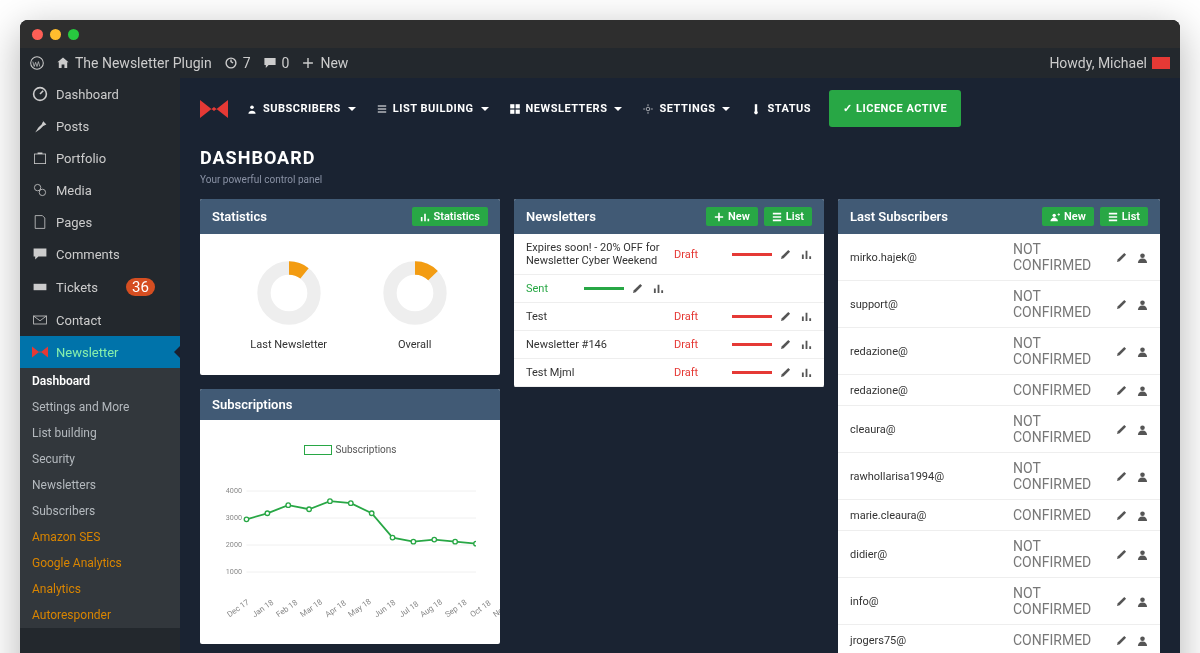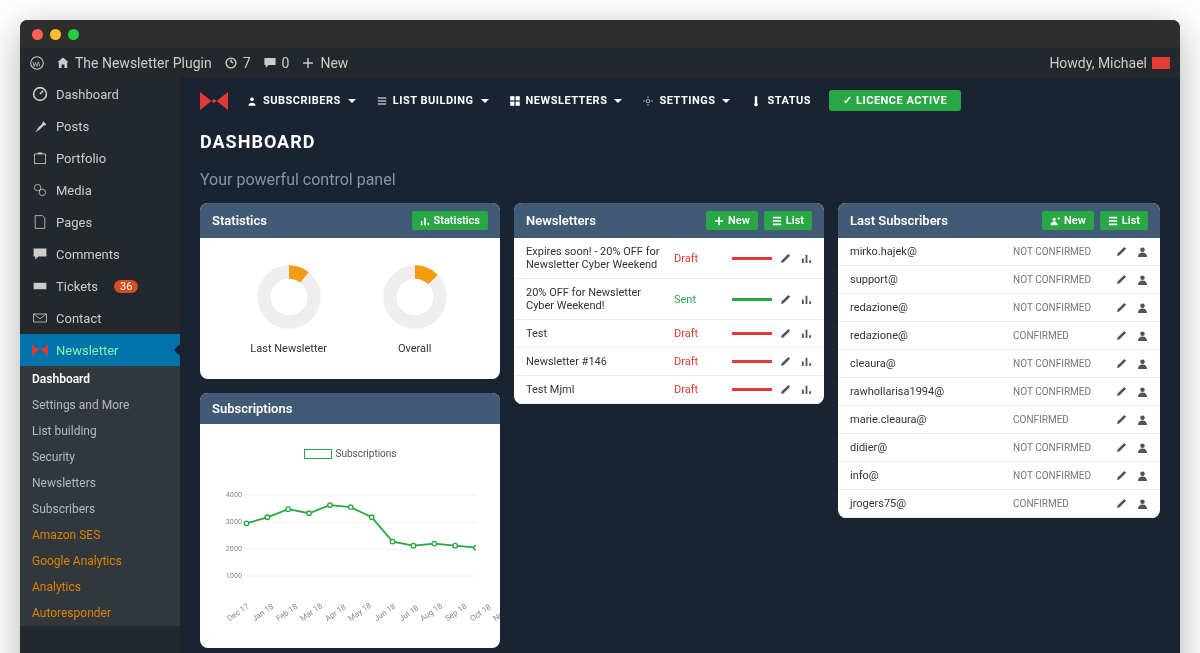--- a/index.html
+++ b/index.html
@@ -11,39 +11,39 @@
 .wpbar{background:#23282d;color:#ccc;height:30px;display:flex;align-items:center;padding:0 10px;font-size:14px;justify-content:space-between}
 .wpbar-l,.wpbar-r{display:flex;align-items:center;gap:12px}
 .wpbar-item{display:flex;align-items:center;gap:5px;cursor:pointer}
 .wpbar svg{width:14px;height:14px;fill:#ccc}
 .body{display:flex;background:#1a1f2e;min-height:590px}
 .sidebar{width:160px;background:#23282d;color:#ccc;font-size:13px}
 .sb-item{display:flex;align-items:center;gap:8px;padding:8px 12px;cursor:pointer}
 .sb-item.active{background:#0073aa;color:#86efac;position:relative}
 .sb-item.active::after{content:"";position:absolute;right:0;top:50%;transform:translateY(-50%);border:6px solid transparent;border-right-color:#1a1f2e}
 .sb-item svg{width:16px;height:16px;fill:currentColor}
-.sb-badge{background:#d54e21;color:#fff;border-radius:9px;padding:0 6px;font-size:11px;margin-left:8px}
+.sb-badge{background:#d54e21;color:#fff;border-radius:9px;padding:0 6px;font-size:15px;margin-left:20px}
 .sb-sub{background:#32373c;font-size:12px}
 .sb-sub-item{padding:6px 12px;color:#b4b9be;cursor:pointer}
 .sb-sub-item.cur{color:#fff;font-weight:600}
 .sb-sub-item.addon{color:#d98500}
 .main{flex:1;background:#1a2332;padding:0;overflow:hidden}
 .topnav{display:flex;align-items:center;gap:18px;padding:12px 20px;font-size:11px;font-weight:700;letter-spacing:0.5px;color:#fff}
 .logo{width:28px;height:18px}
 .logo-shape{fill:#e53935}
 .tn-item{display:flex;align-items:center;gap:5px;cursor:pointer;text-transform:uppercase}
 .tn-item svg{width:12px;height:12px;fill:#fff}
-.btn-license{background:#28a745;color:#fff;padding:4px 14px;border-radius:3px;font-size:11px;font-weight:700;cursor:pointer}
+.btn-license{background:#28a745;color:#fff;padding:12px 14px;border-radius:3px;font-size:11px;font-weight:700;cursor:pointer}
 .heading{padding:8px 20px 14px}
 .heading h1{color:#fff;font-size:18px;font-weight:700;letter-spacing:1px;text-transform:uppercase}
-.heading p{color:#8a92a5;font-size:16px;margin-top:18px}
+.heading p{color:#8a92a5;font-size:10px;margin-top:6px}
 .columns{display:flex;gap:14px;padding:0 20px 20px}
 .col{display:flex;flex-direction:column;gap:14px}
 .c1{width:300px}.c2{width:310px}.c3{flex:1}
-.panel{background:#fff;border-radius:8px;overflow:hidden}
+.panel{background:#fff;border-radius:2px;overflow:hidden}
 .p-head{background:#415a75;color:#fff;display:flex;align-items:center;justify-content:space-between;padding:8px 12px;font-size:13px;font-weight:600}
 .p-actions{display:flex;gap:6px}
 .p-btn{background:#28a745;color:#fff;padding:3px 8px;border-radius:2px;font-size:11px;display:flex;align-items:center;gap:4px;cursor:pointer}
 .p-btn svg{width:10px;height:10px;fill:#fff}
 .p-body{padding:24px}
 .donuts{display:flex;justify-content:space-around;text-align:center}
 .donut-wrap{display:flex;flex-direction:column;align-items:center;gap:10px}
 .donut{width:70px;height:70px}
 .donut-lbl{font-size:11px;color:#333}
 .chart{position:relative;height:150px}
@@ -54,21 +54,21 @@
 .nl-title{flex:1;color:#333}
 .nl-status{width:50px;color:#e53935;font-size:11px}
 .nl-status.sent{color:#28a745}
 .nl-bar{width:40px;height:3px}
 .nl-bar.draft{background:#e53935}
 .nl-bar.sent{background:#28a745}
 .nl-icons{display:flex;gap:10px}
 .nl-icons svg{width:11px;height:11px;fill:#555;cursor:pointer}
 .sub-row{display:flex;align-items:center;padding:7px 12px;border-bottom:1px solid #eee;font-size:11px;gap:8px}
 .sub-email{flex:1;color:#333}
-.sub-status{width:95px;color:#777;font-size:10px}
+.sub-status{width:95px;color:#777;font-size:14px}
 .sub-icons{display:flex;gap:10px}
 .sub-icons svg{width:11px;height:11px;fill:#555;cursor:pointer}
 .video{background:#222;height:120px;position:relative;color:#fff;display:flex;flex-direction:column}
 .video-bar{display:flex;justify-content:space-between;padding:8px 10px;font-size:10px;align-items:center}
 .video-bar-r{display:flex;gap:14px;font-size:9px;text-align:center}
 .vbr-item{display:flex;flex-direction:column;align-items:center;gap:2px}
 .vbr-item svg{width:14px;height:14px;fill:#fff}
 .xaxis{display:flex;justify-content:space-between;font-size:8px;color:#888;padding:0 4px;transform:rotate(0)}
 .xaxis span{transform:rotate(-35deg);transform-origin:left;white-space:nowrap}
 .env-small{width:18px;height:12px;background:#e53935;display:inline-block}
@@ -405,21 +405,20 @@
      <span class="nl-icons">
        <svg viewBox="0 0 12 12">
                       <path d="M1 11l1-3 7-7 2 2-7 7z"></path>
                     </svg>
        <svg viewBox="0 0 12 12">
                       <path d="M1 11V6h2v5zm4 0V2h2v9zm4 0V8h2v3z"></path>
                     </svg>
      </span>
    </div>
                 <div class="nl-row">
-     <span class="nl-title">20% OFF for Newsletter Cyber Weekend!</span>
      <span class="nl-status sent">Sent</span>
      <span class="nl-bar sent"></span>
      <span class="nl-icons">
        <svg viewBox="0 0 12 12">
                       <path d="M1 11l1-3 7-7 2 2-7 7z"></path>
                     </svg>
        <svg viewBox="0 0 12 12">
                       <path d="M1 11V6h2v5zm4 0V2h2v9zm4 0V8h2v3z"></path>
                     </svg>
      </span>

